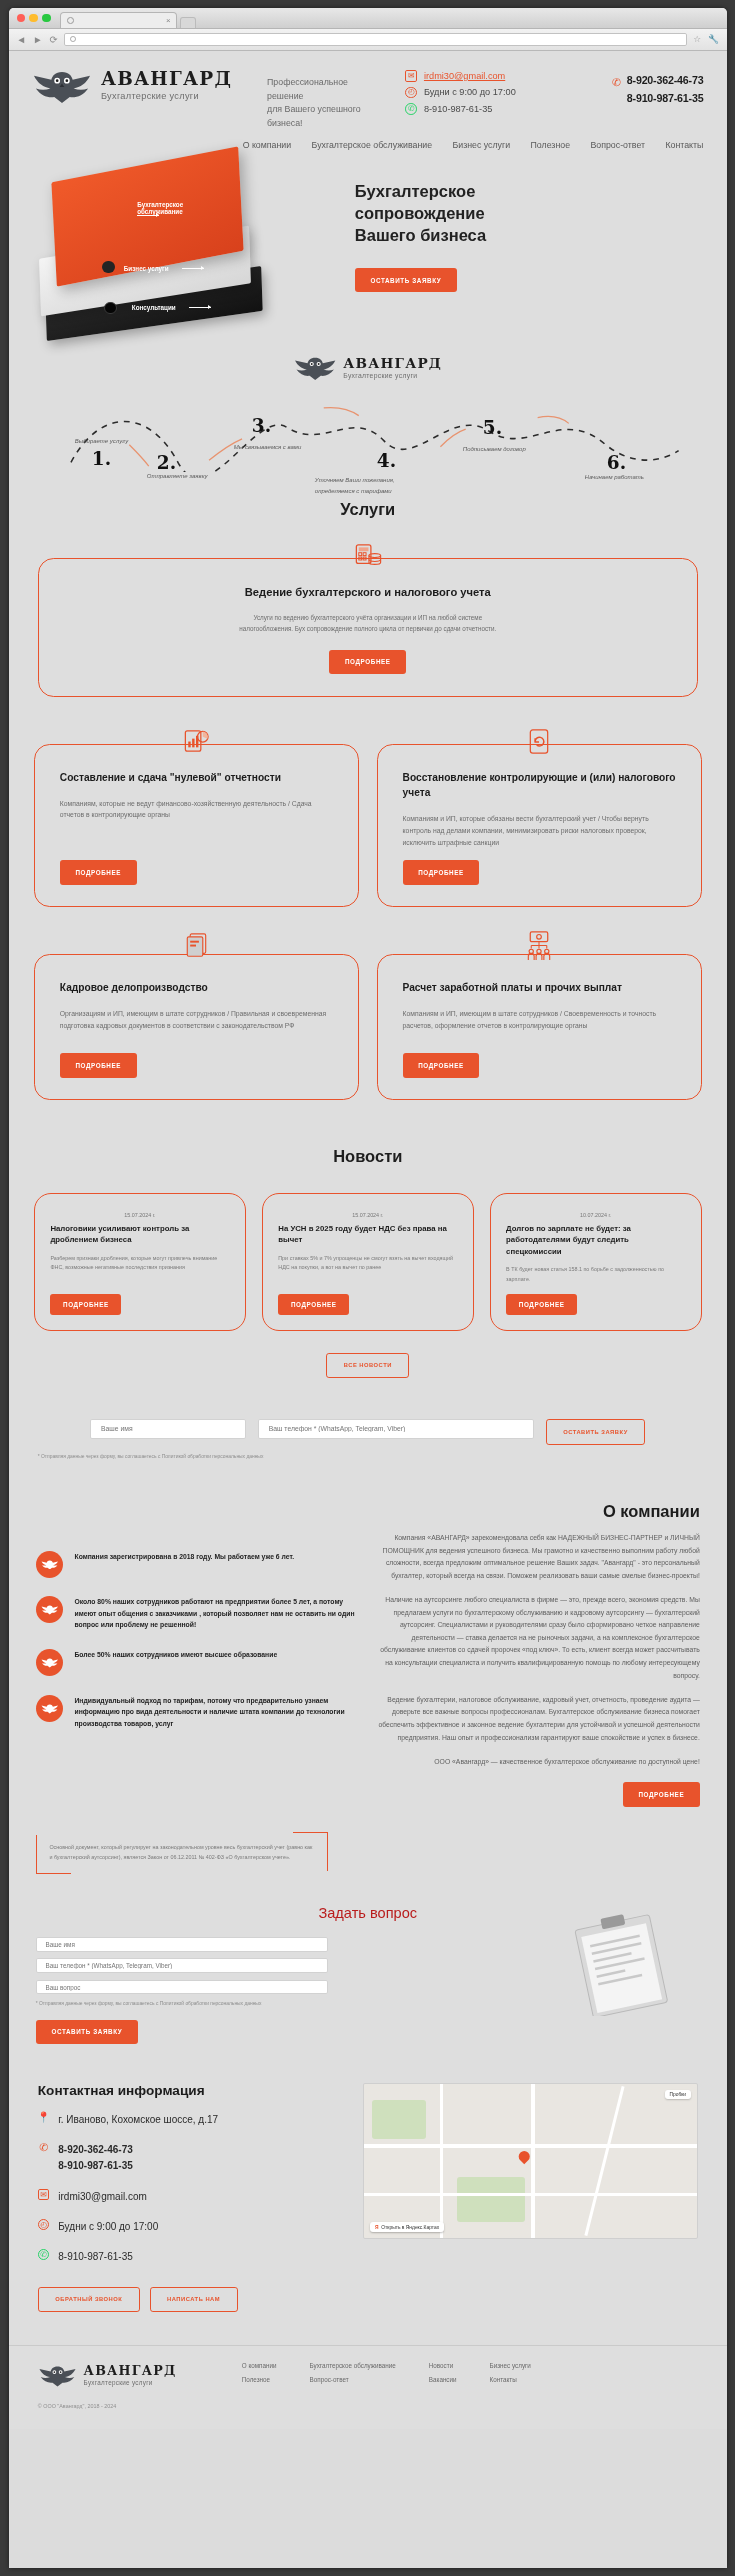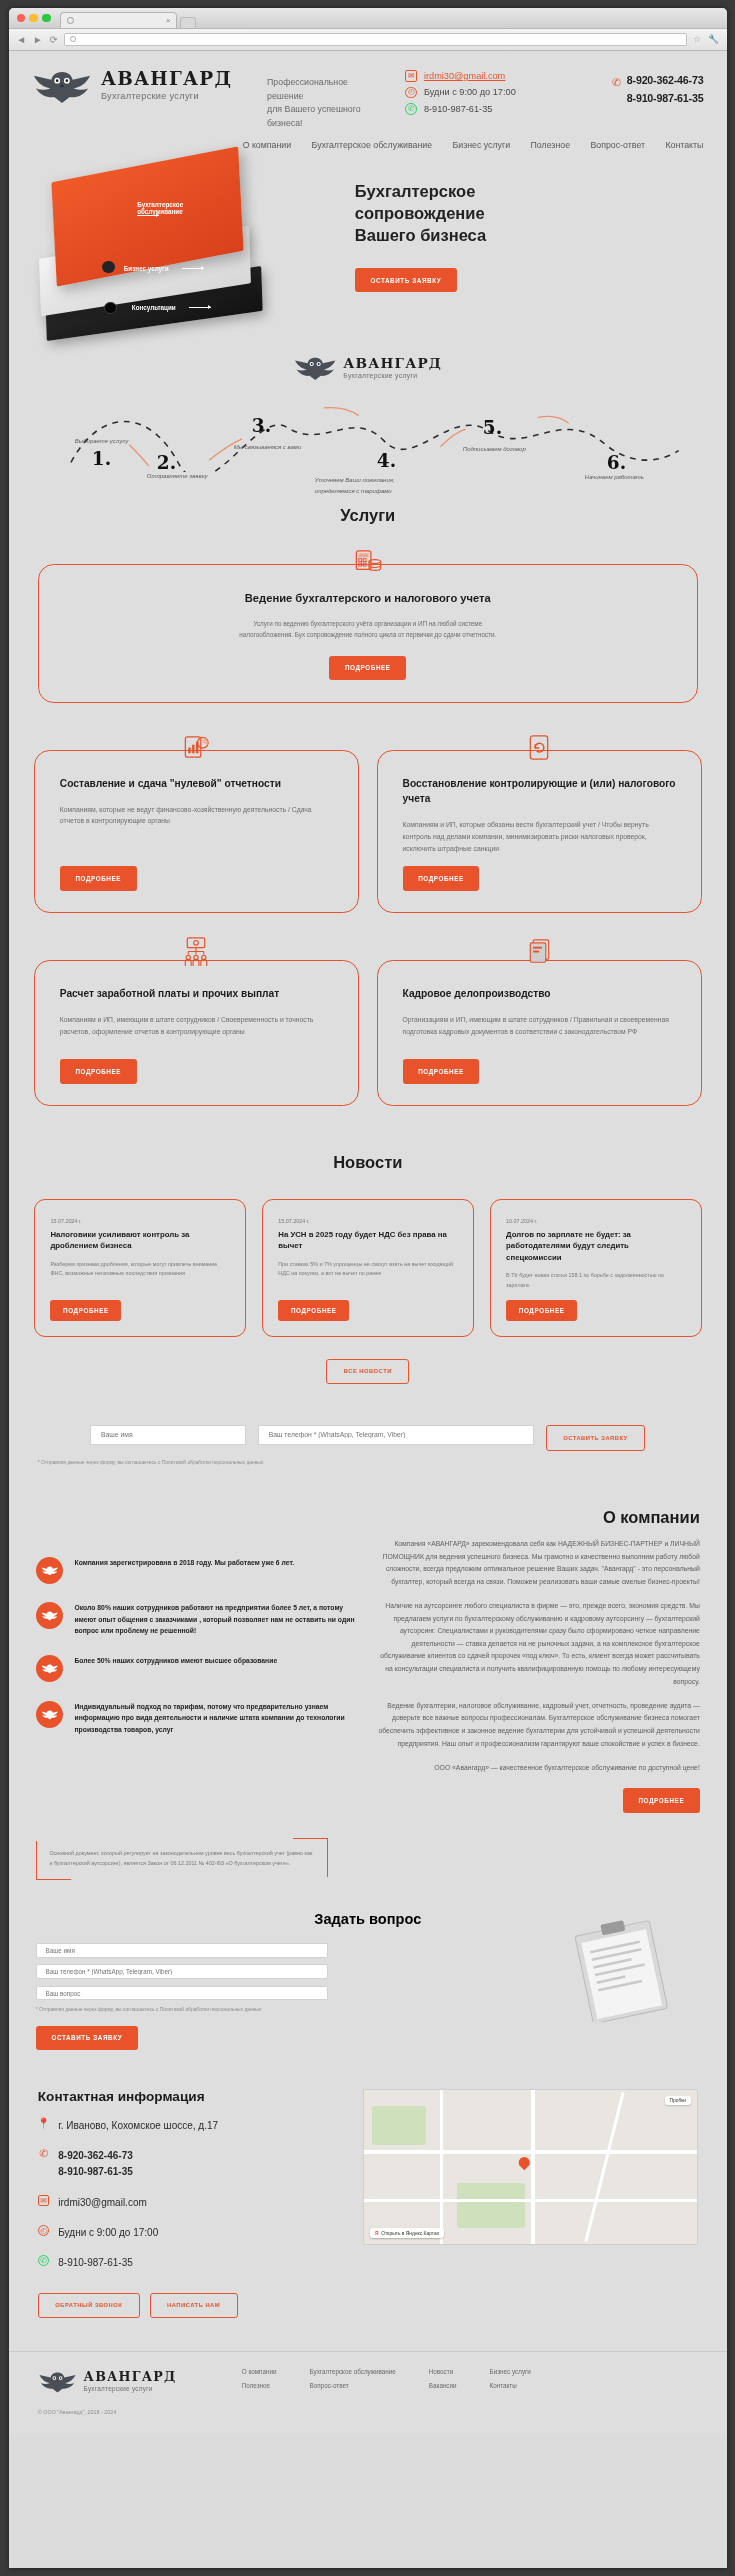--- a/index.html
+++ b/index.html
@@ -165,22 +165,22 @@
     display:flex; flex-direction:column;
   }
   .svc-card .svc-icon { left:50%; }
   .svc-card h3 { font-size:10.2px; color:#1c1c1c; line-height:1.5; }
   .svc-card p { font-size:6.8px; color:#6d6d6d; line-height:1.75; margin-top:12.7px; flex:1;}
   .svc-card .btn { align-self:flex-start; margin-top:11.7px; }
 
   
   .news-row { display:flex; gap:15.6px; margin:27px 25px 0 25px; }
   .news-card {
-    flex:1; border:1.2px solid #e8532c; border-radius:11px; padding:17.5px 15.6px 15.6px 15.6px;
-    display:flex; flex-direction:column; min-height:115px;
+    flex:1; border:1.2px solid #e8532c; border-radius:17px; padding:17.5px 15.6px 15.6px 15.6px;
+    display:flex; flex-direction:column; min-height:115px;align-items:center;
   }
   .news-date { font-size:5.4px; color:#777; }
   .news-card h4 { font-size:7.8px; color:#1c1c1c; line-height:1.5; margin-top:4.9px; }
   .news-card p { font-size:5.4px; color:#7b7b7b; line-height:1.75; margin-top:7.8px; flex:1;}
   .news-card .btn { align-self:flex-start; margin-top:9.7px; padding:6.8px 12.7px; }
   .all-news { display:flex; justify-content:center; margin-top:21.4px; }
   .btn-outline {
     background:transparent; border:1.2px solid #e8532c; color:#e8532c;
     font-size:5.8px; font-weight:bold; letter-spacing:0.5px; padding:8.8px 16.5px;
     border-radius:2.9px; cursor:pointer; font-family:"Liberation Sans", sans-serif;
@@ -223,21 +223,21 @@
   }
   .doc-note .lcorner {
     position:absolute; left:0; bottom:0; width:35px; height:1px; background:#e8532c;
   }
   .doc-note .lcorner2 {
     position:absolute; left:0; bottom:0; width:1px; height:39px; background:#e8532c;
   }
 
   
   .ask { position:relative; margin-top:31px; padding:0 27px; }
-  .ask h2 { text-align:center; font-size:14.6px; color:#000000; font-weight:bold; }
+  .ask h2 { text-align:center; font-size:14.6px; color:#b91c1c; font-weight:normal; }
   .ask-form { margin-top:15.6px; width:292px; }
   .ask-form input, .ask-form textarea {
     display:block; width:100%; background:#fff; border:1px solid #d2d2d2;
     border-radius:1.9px; height:14.6px; font-size:6.3px; color:#8a8a8a; padding:0 8.8px;
     margin-bottom:6.8px; font-family:"Liberation Sans", sans-serif;
   }
   .ask-note { font-size:4.9px; color:#8d8d8d; margin-top:3.9px; }
   .ask .btn { margin-top:13.6px; }
   .clipboard { position:absolute; right:39px; top:3.9px; width:127px; height:107px; }
 
@@ -432,21 +432,21 @@
       <span class="steplbl" style="left:306px; top:120px;width:117px;white-space:normal;line-height:1.7;">Уточняем Ваши пожелания, определяемся с тарифами</span>
 
       <span class="stepnum" style="left:474px; top:62px;">5.</span>
       <span class="steplbl" style="left:454px; top:91px;">Подписываем договор</span>
 
       <span class="stepnum" style="left:598px; top:97px;">6.</span>
       <span class="steplbl" style="left:576px; top:119px;">Начинаем работать</span>
     </section>
 
     <section>
-      <h2 class="sec-title" style="margin-top:24px;">Услуги</h2>
+      <h2 class="sec-title" style="margin-top:18px;">Услуги</h2>
 
       <div class="svc-wide">
         <span class="svc-icon">
           <svg width="33" height="33" viewBox="0 0 34 34">
             <rect x="5" y="2" width="15" height="19" rx="2" fill="none" stroke="#e8532c" stroke-width="1.3"></rect>
             <rect x="7.5" y="4.5" width="10" height="4" fill="#f0a58c"></rect>
             <rect x="7.5" y="10" width="3" height="3" fill="none" stroke="#e8532c" stroke-width="1"></rect>
             <rect x="12" y="10" width="3" height="3" fill="none" stroke="#e8532c" stroke-width="1"></rect>
             <rect x="7.5" y="14.5" width="3" height="3" fill="none" stroke="#e8532c" stroke-width="1"></rect>
             <rect x="12" y="14.5" width="3" height="3" fill="none" stroke="#e8532c" stroke-width="1"></rect>
@@ -486,51 +486,51 @@
             </svg>
           </span>
           <h3>Восстановление контролирующие и (или) налогового учета</h3>
           <p>Компаниям и ИП, которые обязаны вести бухгалтерский учет /  Чтобы вернуть контроль над делами компании, минимизировать риски налоговых проверок, исключить штрафные санкции</p>
           <button class="btn">ПОДРОБНЕЕ</button>
         </div>
       </div>
 
       <div class="svc-row">
         <div class="svc-card">
+          <span class="svc-icon" style="top:-23.4px;">
+            <svg width="31" height="31" viewBox="0 0 32 32">
+              <rect x="10" y="2" width="16" height="20" rx="1.5" fill="none" stroke="#e8532c" stroke-width="1.2"></rect>
+              <rect x="7" y="5" width="16" height="20" rx="1.5" fill="#cfcfcf" stroke="#e8532c" stroke-width="1.2"></rect>
+              <rect x="10" y="9" width="9" height="2" fill="#e8532c"></rect>
+              <rect x="10" y="13" width="6" height="2" fill="#e8532c"></rect>
+            </svg>
+          </span>
+          <h3>Кадровое делопроизводство</h3>
+          <p>Организациям и ИП, имеющим в штате сотрудников / Правильная и своевременная подготовка кадровых документов в соответствии с законодательством РФ</p>
+          <button class="btn">ПОДРОБНЕЕ</button>
+        </div>
+
+        <div class="svc-card">
           <span class="svc-icon" style="top:-25px;">
             <svg width="33" height="33" viewBox="0 0 34 34">
               <rect x="8" y="2" width="18" height="10" rx="1.5" fill="none" stroke="#e8532c" stroke-width="1.3"></rect>
               <circle cx="17" cy="7" r="2.4" fill="none" stroke="#e8532c" stroke-width="1.2"></circle>
               <path d="M17 12 v4 M9 16 h16 M9 16 v3 M17 16 v3 M25 16 v3" stroke="#e8532c" stroke-width="1.1" fill="none"></path>
               <g fill="none" stroke="#e8532c" stroke-width="1.2">
                 <circle cx="9" cy="22" r="2.2"></circle>
                   <path d="M6 31 v-4 a3 3 0 0 1 6 0 v4"></path>
                 <circle cx="17" cy="22" r="2.2"></circle>
                   <path d="M14 31 v-4 a3 3 0 0 1 6 0 v4"></path>
                 <circle cx="25" cy="22" r="2.2"></circle>
                   <path d="M22 31 v-4 a3 3 0 0 1 6 0 v4"></path>
               </g>
             </svg>
           </span>
           <h3>Расчет заработной платы и прочих выплат</h3>
           <p>Компаниям и ИП, имеющим в штате сотрудников / Своевременность и точность расчетов, оформление отчетов в контролирующие органы</p>
-          <button class="btn">ПОДРОБНЕЕ</button>
-        </div>
-
-        <div class="svc-card">
-          <span class="svc-icon" style="top:-23.4px;">
-            <svg width="31" height="31" viewBox="0 0 32 32">
-              <rect x="10" y="2" width="16" height="20" rx="1.5" fill="none" stroke="#e8532c" stroke-width="1.2"></rect>
-              <rect x="7" y="5" width="16" height="20" rx="1.5" fill="#cfcfcf" stroke="#e8532c" stroke-width="1.2"></rect>
-              <rect x="10" y="9" width="9" height="2" fill="#e8532c"></rect>
-              <rect x="10" y="13" width="6" height="2" fill="#e8532c"></rect>
-            </svg>
-          </span>
-          <h3>Кадровое делопроизводство</h3>
-          <p>Организациям и ИП, имеющим в штате сотрудников / Правильная и своевременная подготовка кадровых документов в соответствии с законодательством РФ</p>
           <button class="btn">ПОДРОБНЕЕ</button>
         </div>
       </div>
     </section>
 
     <section>
       <h2 class="sec-title" style="margin-top:47px;">Новости</h2>
 
       <div class="news-row">
         <div class="news-card">

